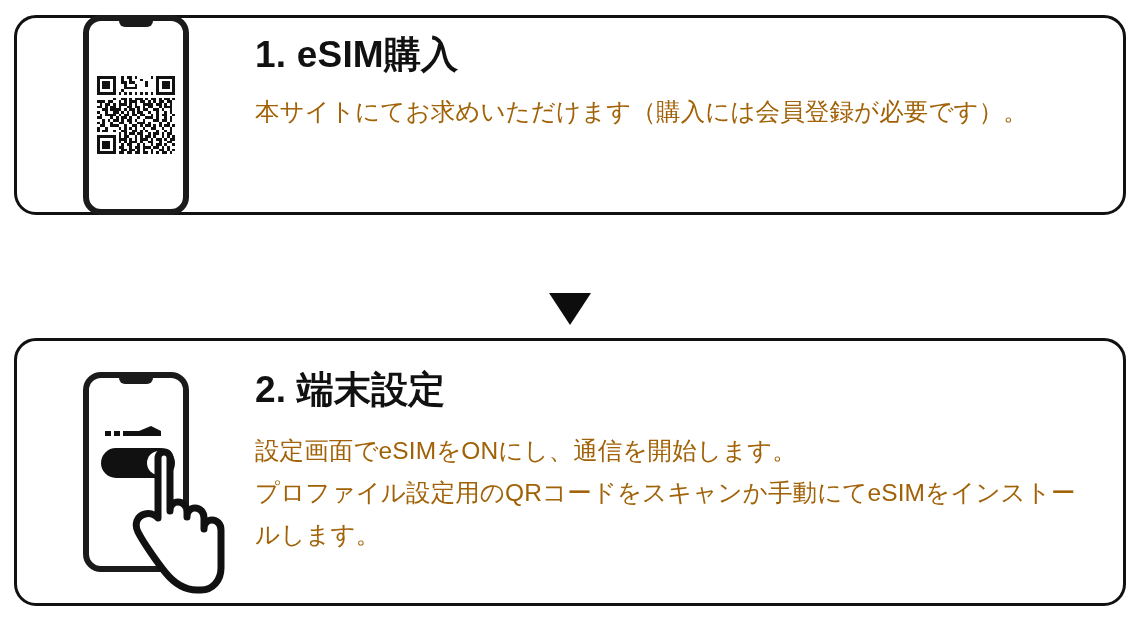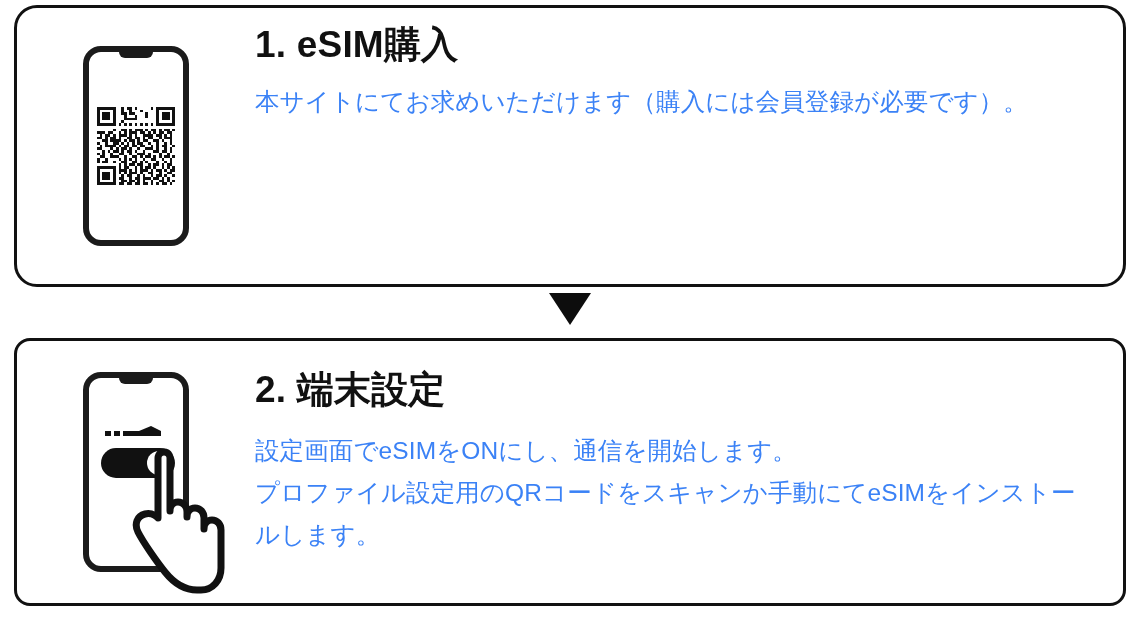--- a/index.html
+++ b/index.html
@@ -27,22 +27,22 @@
   .step-card {
     position: absolute;
     box-sizing: border-box;
     border: 3px solid #111111;
     border-radius: 22px;
     background: #ffffff;
     display: flex;
     flex-direction: row;
     align-items: flex-start;
   }
-  #card-1 { left: 14px; top: 5px;  width: 1112px; height: 282px; border-radius: 23px; }
-  #card-2 { left: 14px; top: 338px; width: 1112px; height: 268px; border-radius: 16px; }
+  #card-1 { left: 14px; top: 15px;  width: 1112px; height: 200px; }
+  #card-2 { left: 14px; top: 338px; width: 1112px; height: 268px; }
 
   .icon-col {
     flex: 0 0 238px;
     height: 100%;
     display: flex;
     align-items: center;
     justify-content: center;
   }
   .text-col {
     flex: 1 1 auto;
@@ -57,21 +57,21 @@
     letter-spacing: 0.2px;
     line-height: 1.15;
     margin: 0 0 14px 0;
     color: #111111;
   }
   #card-2 .step-title { margin-bottom: 18px; }
 
   .step-body {
     font-size: 24.5px;
     line-height: 1.72;
-    color: #3b82f6;
+    color: #a16207;
     margin: 0;
     letter-spacing: 0.1px;
   }
   .step-body .para { margin: 0; }
 
   
   .flow-arrow {
     position: absolute;
     left: 549px;
     top: 293px;

